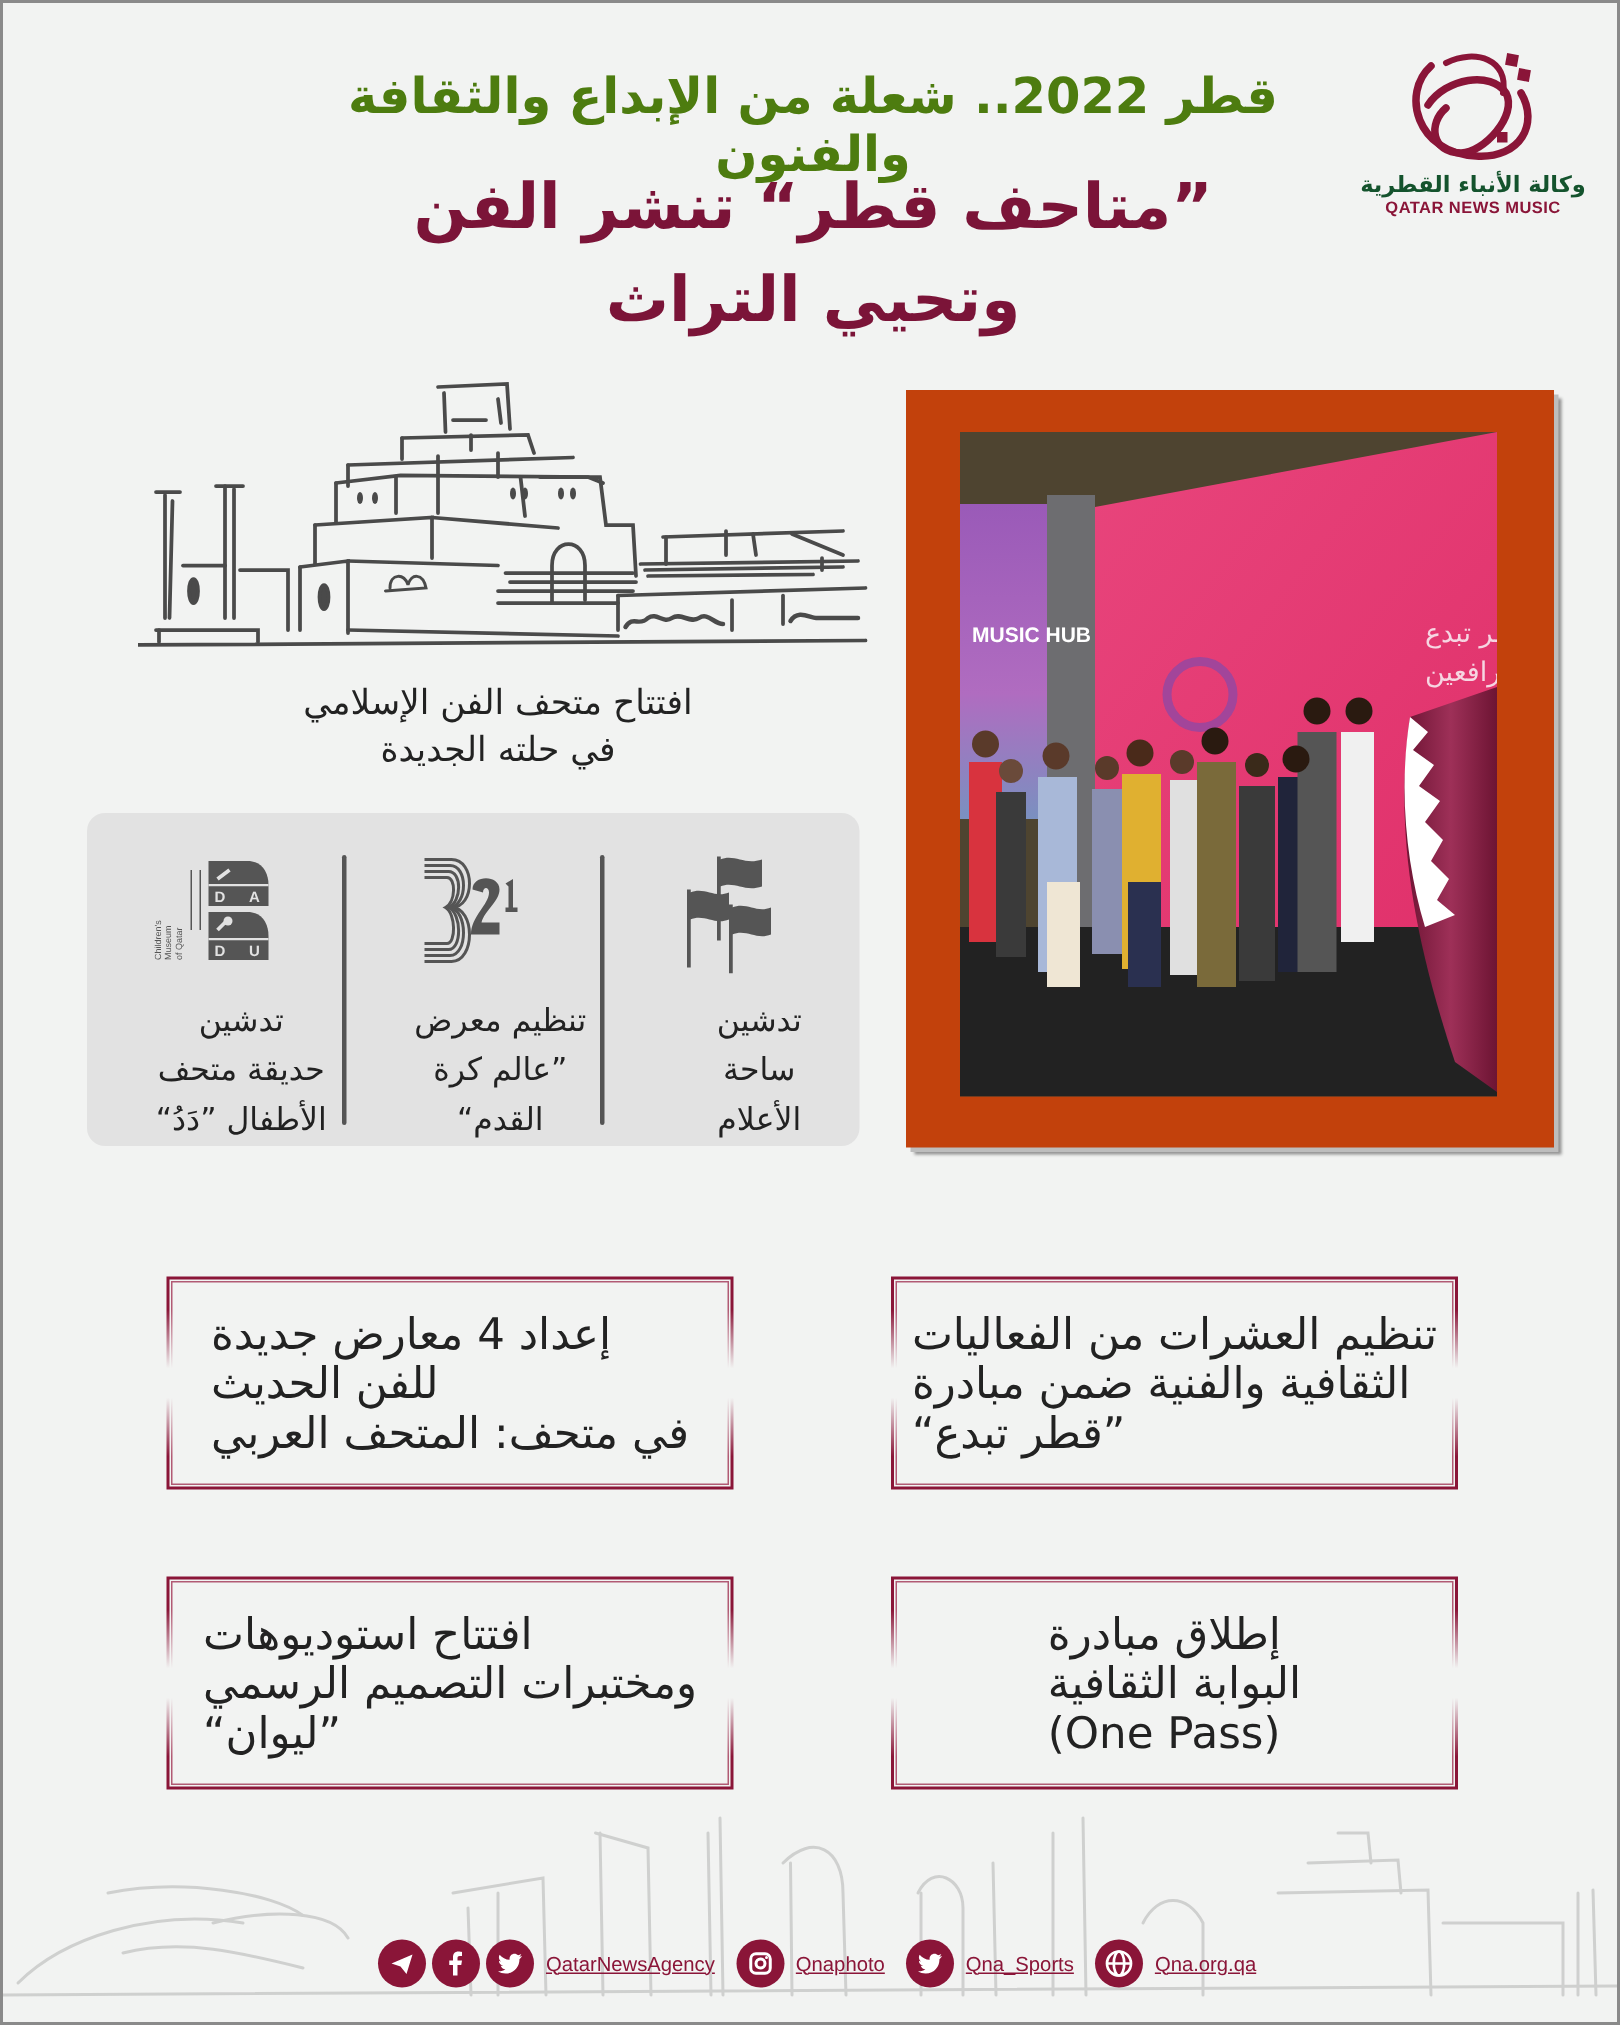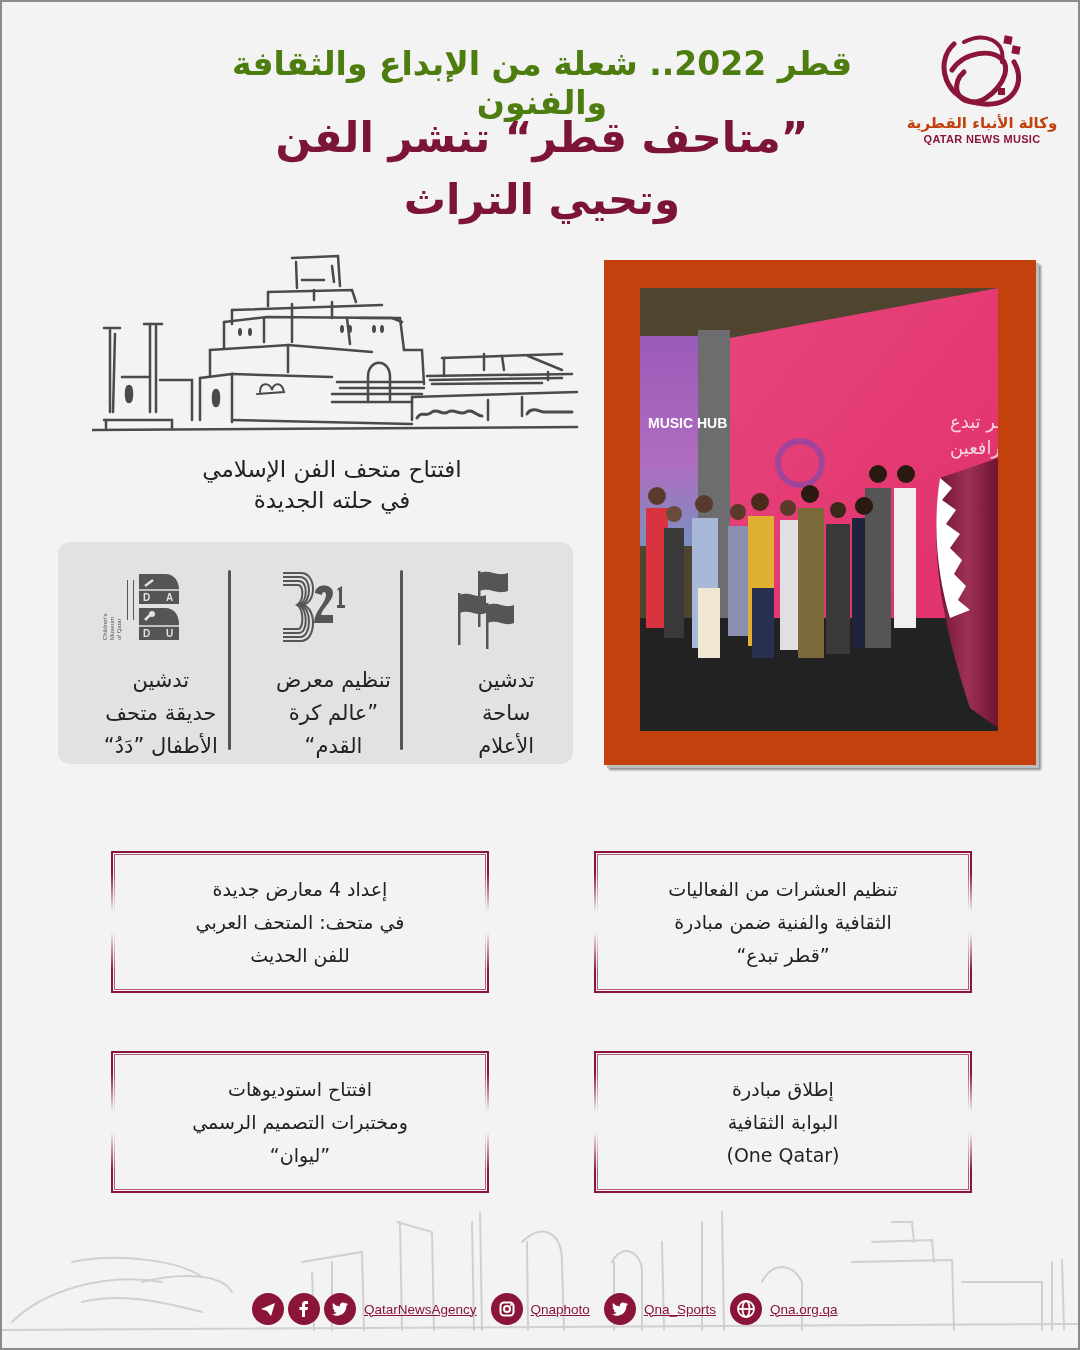--- a/index.html
+++ b/index.html
@@ -10,21 +10,21 @@
     position: relative;
   }
   .page {
     position: absolute; left: 2px; top: 2px; width: 1076px; height: 1346px;
     background: #f2f3f2;
     overflow: hidden;
   }
   
   .logo { position: absolute; left: 900px; top: 30px; width: 160px; height: 130px; text-align: center; }
   .logo svg { display: block; margin: 0 auto; }
-  .logo-ar { color: #c2410c; font-size: 15px; font-weight: bold; margin-top: 2px; direction: rtl; }
+  .logo-ar { color: #14532d; font-size: 15px; font-weight: bold; margin-top: 2px; direction: rtl; }
   .logo-en { color: #8a1538; font-size: 11px; font-weight: bold; letter-spacing: 0.3px; margin-top: 1px; font-family: "Liberation Sans", sans-serif; }
 
   .subtitle {
     position: absolute; left: 180px; width: 720px; top: 42px; text-align: center;
     color: #4d7c0f; font-size: 33px; font-weight: bold; direction: rtl;
     font-family: "DejaVu Sans", sans-serif;
   }
   .title {
     position: absolute; left: 180px; width: 720px; top: 105px; text-align: center;
     color: #7b1438; font-size: 42px; font-weight: bold; direction: rtl; line-height: 62px;
@@ -68,21 +68,21 @@
     border: 2px solid #8a1538;
     outline: 1px solid #b15a74; outline-offset: -4px;
     display: flex; align-items: center; justify-content: center;
   }
   .box::before, .box::after {
     content: ""; position: absolute; top: 20px; bottom: 20px; width: 6px;
     background: linear-gradient(to bottom, rgba(242,243,242,0) 0%, #f2f3f2 40%, #f2f3f2 60%, rgba(242,243,242,0) 100%);
   }
   .box::before { left: -3px; }
   .box::after { right: -3px; }
-  .box-text { text-align: center; color: #222; font-size: 19px; line-height: 33px; direction: rtl; position: relative; z-index: 1; }
+  .box-text { text-align: left; color: #222; font-size: 29px; line-height: 33px; direction: rtl; position: relative; z-index: 1; }
 
   
   .skyline { position: absolute; left: 0; top: 1200px; width: 1076px; height: 146px; }
   .social { position: absolute; left: 250px; top: 1290px; height: 34px; display: flex; align-items: center; gap: 4px; }
   .soc-ic {
     width: 32px; height: 32px; border-radius: 50%; background: #8a1538;
     display: flex; align-items: center; justify-content: center;
   }
   .soc-label { color: #8a1538; font-size: 13.5px; margin: 0 10px 0 4px; font-family: "Liberation Sans", sans-serif; text-decoration: underline; }
 </style>
@@ -320,29 +320,29 @@
   <div class="box" style="left:592px; top:849px;">
     <div class="box-text">
       <div>تنظيم العشرات من الفعاليات</div>
       <div>الثقافية والفنية ضمن مبادرة</div>
       <div>”قطر تبدع“</div>
     </div>
   </div>
   <div class="box" style="left:109px; top:849px;">
     <div class="box-text">
       <div>إعداد 4 معارض جديدة</div>
+      <div>للفن الحديث</div>
       <div>في متحف: المتحف العربي</div>
-      <div>للفن الحديث</div>
     </div>
   </div>
   <div class="box" style="left:592px; top:1049px;">
     <div class="box-text">
       <div>إطلاق مبادرة</div>
       <div>البوابة الثقافية</div>
-      <div>(One Qatar)</div>
+      <div>(One Pass)</div>
     </div>
   </div>
   <div class="box" style="left:109px; top:1049px;">
     <div class="box-text">
       <div>افتتاح استوديوهات</div>
       <div>ومختبرات التصميم الرسمي</div>
       <div>”ليوان“</div>
     </div>
   </div>
 

